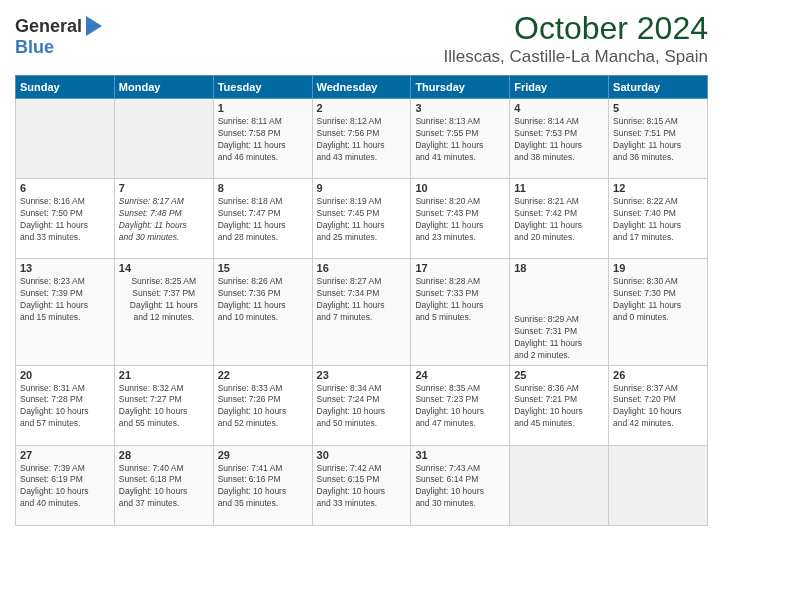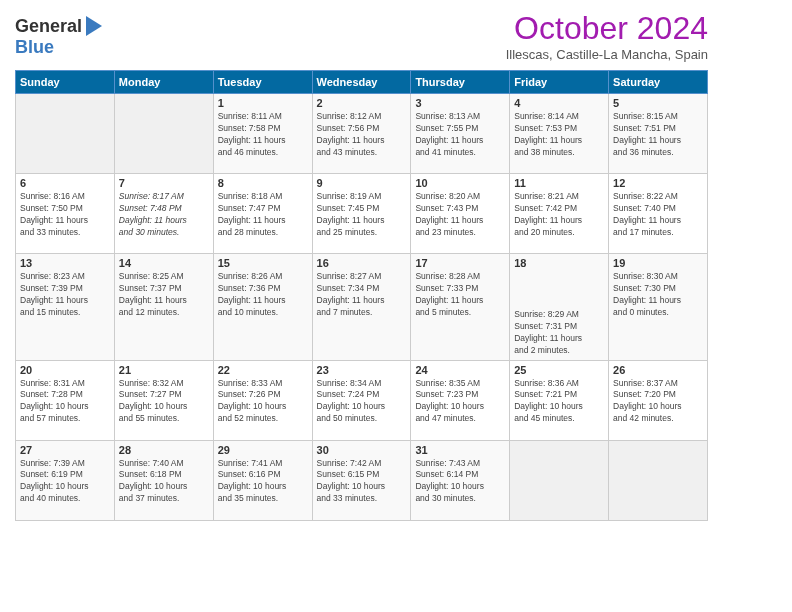--- a/index.html
+++ b/index.html
@@ -40,25 +40,25 @@
     .logo-icon {
       width: 20px;
       height: 24px;
       margin-left: 2px;
     }
     .title-block {
       text-align: right;
     }
     .month-title {
       font-size: 32px;
-      color: #a21caf;
+      color: #14532d;
       font-weight: normal;
     }
     .subtitle {
-      font-size: 13px;
+      font-size: 17px;
       color: #555;
     }
     table {
       width: 100%;
       border-collapse: collapse;
       table-layout: fixed;
     }
     thead tr th {
       background-color: #0369a1;
       color: #fff;
@@ -223,21 +223,21 @@
         <tr>
           <td>
             <div class="day-number">13</div>
             <div class="day-info" style="white-space: pre-line;">Sunrise: 8:23 AM
 Sunset: 7:39 PM
 Daylight: 11 hours
 and 15 minutes.</div>
           </td>
           <td>
             <div class="day-number">14</div>
-            <div class="day-info" style="white-space: pre-line;">Sunrise: 8:25 AM
+            <div class="day-info" style="white-space: pre-line; text-align: center;">Sunrise: 8:25 AM
 Sunset: 7:37 PM
 Daylight: 11 hours
 and 12 minutes.</div>
           </td>
           <td>
             <div class="day-number">15</div>
             <div class="day-info" style="white-space: pre-line;">Sunrise: 8:26 AM
 Sunset: 7:36 PM
 Daylight: 11 hours
 and 10 minutes.</div>

